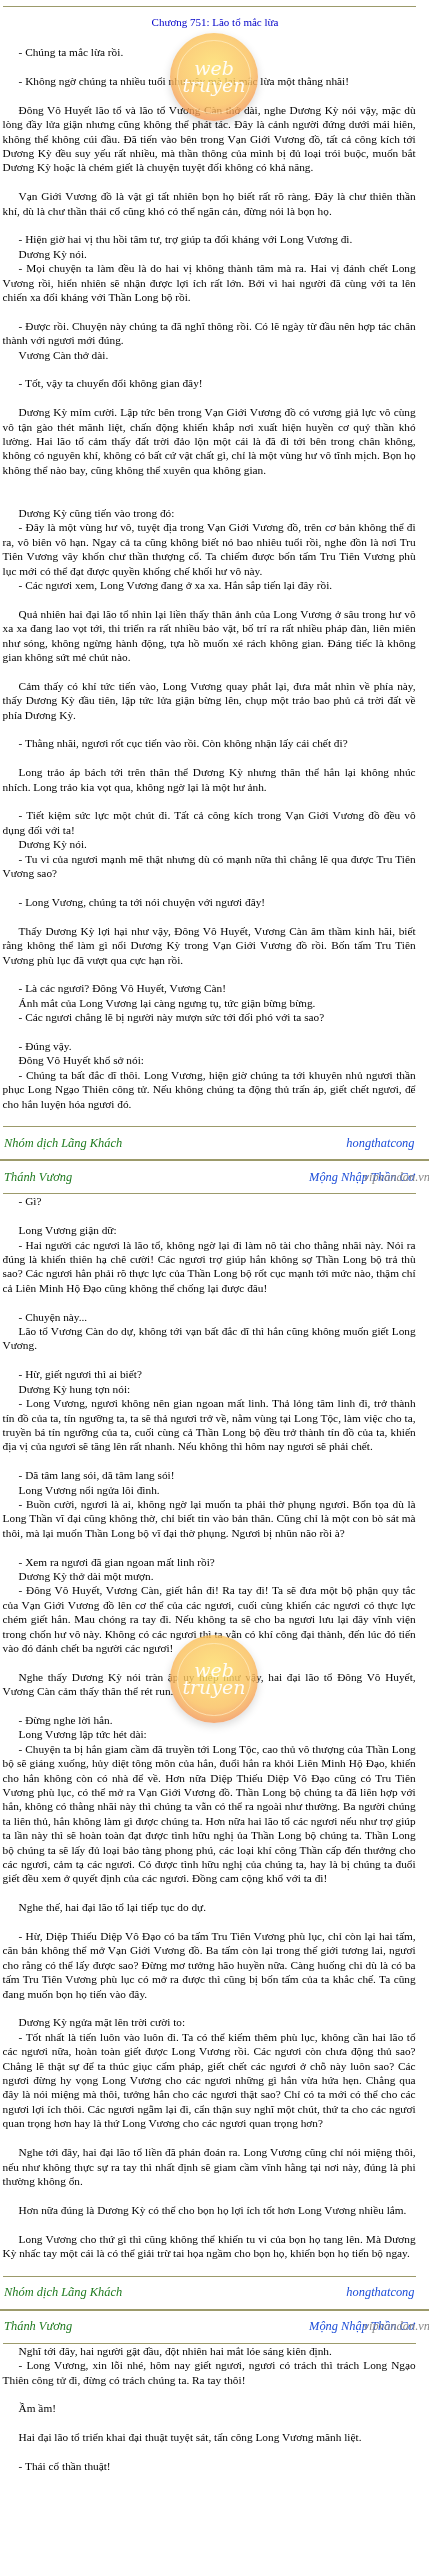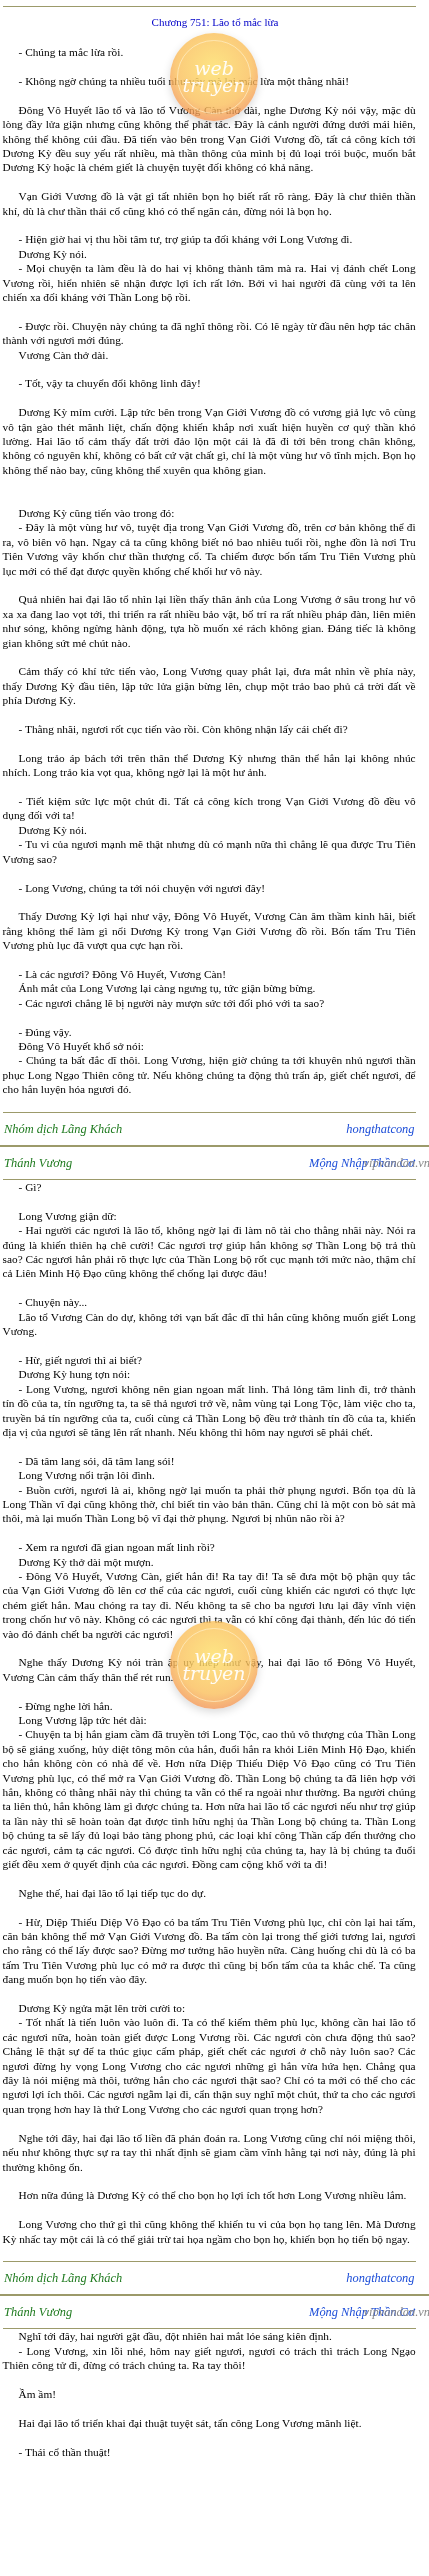--- a/index.html
+++ b/index.html
@@ -40,27 +40,28 @@
       <div class="gap"></div>
       <p class="para">Vạn Giới Vương đồ là vật gì tất nhiên bọn họ biết rất rõ ràng. Đây là chư thiên thần khí, dù là chư thần thái cổ cũng khó có thể ngăn cản, đừng nói là bọn họ.</p>
       <div class="gap"></div>
       <p class="para">- Hiện giờ hai vị thu hồi tâm tư, trợ giúp ta đối kháng với Long Vương đi.</p>
       <p class="para">Dương Kỳ nói.</p>
       <p class="para">- Mọi chuyện ta làm đều là do hai vị không thành tâm mà ra. Hai vị đánh chết Long Vương rồi, hiển nhiên sẽ nhận được lợi ích rất lớn. Bởi vì hai người đã cùng với ta lên chiến xa đối kháng với Thần Long bộ rồi.</p>
       <div class="gap"></div>
       <p class="para">- Được rồi. Chuyện này chúng ta đã nghĩ thông rồi. Có lẽ ngày từ đầu nên hợp tác chân thành với ngươi mới đúng.</p>
       <p class="para">Vương Càn thở dài.</p>
       <div class="gap"></div>
-      <p class="para">- Tốt, vậy ta chuyển đổi không linh đây!</p>
+      <p class="para">- Tốt, vậy ta chuyển đổi không gian đây!</p>
       <div class="gap"></div>
       <p class="para">Dương Kỳ mỉm cười. Lập tức bên trong Vạn Giới Vương đồ có vương giả lực vô cùng vô tận gào thét mãnh liệt, chấn động khiến khắp nơi xuất hiện huyền cơ quỷ thần khó lường. Hai lão tổ cảm thấy đất trời đảo lộn một cái là đã đi tới bên trong chân không, không có nguyên khí, không có bất cứ vật chất gì, chỉ là một vùng hư vô tĩnh mịch. Bọn họ không thể nào bay, cũng không thể xuyên qua không gian.</p>
       <div class="gap"></div>
       <div class="gap"></div>
       <p class="para">Dương Kỳ cũng tiến vào trong đó:</p>
       <p class="para">- Đây là một vùng hư vô, tuyệt địa trong Vạn Giới Vương đồ, trên cơ bản không thể đi ra, vô biên vô hạn. Ngay cả ta cũng không biết nó bao nhiêu tuổi rồi, nghe đồn là nơi Tru Tiên Vương vây khốn chư thần thượng cổ. Ta chiếm được bốn tấm Tru Tiên Vương phù lục mới có thể đạt được quyền khống chế khối hư vô này.</p>
+      <p class="para">- Các ngươi xem, Long Vương đang ở xa xa. Hắn sắp tiến lại đây rồi.</p>
       <div class="gap"></div>
       <p class="para">Quả nhiên hai đại lão tổ nhìn lại liền thấy thân ảnh của Long Vương ở sâu trong hư vô xa xa đang lao vọt tới, thi triển ra rất nhiều bảo vật, bố trí ra rất nhiều pháp đàn, liên miên như sóng, không ngừng hành động, tựa hồ muốn xé rách không gian. Đáng tiếc là không gian không sứt mẻ chút nào.</p>
       <div class="gap"></div>
       <p class="para">Cảm thấy có khí tức tiến vào, Long Vương quay phắt lại, đưa mắt nhìn về phía này, thấy Dương Kỳ đầu tiên, lập tức lửa giận bừng lên, chụp một trảo bao phủ cả trời đất về phía Dương Kỳ.</p>
       <div class="gap"></div>
       <p class="para">- Thằng nhãi, ngươi rốt cục tiến vào rồi. Còn không nhận lấy cái chết đi?</p>
       <div class="gap"></div>
       <p class="para">Long trảo áp bách tới trên thân thể Dương Kỳ nhưng thân thể hắn lại không nhúc nhích. Long trảo kia vọt qua, không ngờ lại là một hư ảnh.</p>
       <div class="gap"></div>
       <p class="para">- Tiết kiệm sức lực một chút đi. Tất cả công kích trong Vạn Giới Vương đồ đều vô dụng đối với ta!</p>
@@ -108,21 +109,21 @@
       <p class="para">- Hai người các ngươi là lão tổ, không ngờ lại đi làm nô tài cho thằng nhãi này. Nói ra đúng là khiến thiên hạ chê cười! Các ngươi trợ giúp hắn không sợ Thần Long bộ trả thù sao? Các ngươi hẳn phải rõ thực lực của Thần Long bộ rốt cục mạnh tới mức nào, thậm chí cả Liên Minh Hộ Đạo cũng không thể chống lại được đâu!</p>
       <div class="gap"></div>
       <p class="para">- Chuyện này...</p>
       <p class="para">Lão tổ Vương Càn do dự, không tới vạn bất đắc dĩ thì hắn cũng không muốn giết Long Vương.</p>
       <div class="gap"></div>
       <p class="para">- Hừ, giết ngươi thì ai biết?</p>
       <p class="para">Dương Kỳ hung tợn nói:</p>
       <p class="para">- Long Vương, ngươi không nên gian ngoan mất linh. Thả lỏng tâm linh đi, trở thành tín đồ của ta, tín ngưỡng ta, ta sẽ thả ngươi trở về, nằm vùng tại Long Tộc, làm việc cho ta, truyền bá tín ngưỡng của ta, cuối cùng cả Thần Long bộ đều trở thành tín đồ của ta, khiến địa vị của ngươi sẽ tăng lên rất nhanh. Nếu không thì hôm nay ngươi sẽ phải chết.</p>
       <div class="gap"></div>
       <p class="para">- Dã tâm lang sói, dã tâm lang sói!</p>
-      <p class="para">Long Vương nổi trận lôi đình.</p>
+      <p class="para">Long Vương nổi ngửa lôi đình.</p>
       <p class="para">- Buồn cười, ngươi là ai, không ngờ lại muốn ta phải thờ phụng ngươi. Bổn tọa dù là Long Thần vĩ đại cũng không thờ, chỉ biết tin vào bản thân. Cũng chỉ là một con bò sát mà thôi, mà lại muốn Thần Long bộ vĩ đại thờ phụng. Ngươi bị nhũn não rồi à?</p>
       <div class="gap"></div>
       <p class="para">- Xem ra ngươi đã gian ngoan mất linh rồi?</p>
       <p class="para">Dương Kỳ thở dài một mượn.</p>
       <p class="para">- Đông Vô Huyết, Vương Càn, giết hắn đi! Ra tay đi! Ta sẽ đưa một bộ phận quy tắc của Vạn Giới Vương đồ lên cơ thể của các ngươi, cuối cùng khiến các ngươi có thực lực chém giết hắn. Mau chóng ra tay đi. Nếu không ta sẽ cho ba ngươi lưu lại đây vĩnh viện trong chốn hư vô này. Không có các ngươi thì ta vẫn có khí công đại thành, đến lúc đó tiến vào đó đánh chết ba người các ngươi!</p>
       <div class="gap"></div>
       <p class="para">Nghe thấy Dương Kỳ nói tràn ập uy hiếp như vậy, hai đại lão tổ Đông Vô Huyết, Vương Càn cảm thấy thân thể rét run.</p>
       <div class="gap"></div>
       <p class="para">- Đừng nghe lời hắn.</p>
       <p class="para">Long Vương lập tức hét dài:</p>

